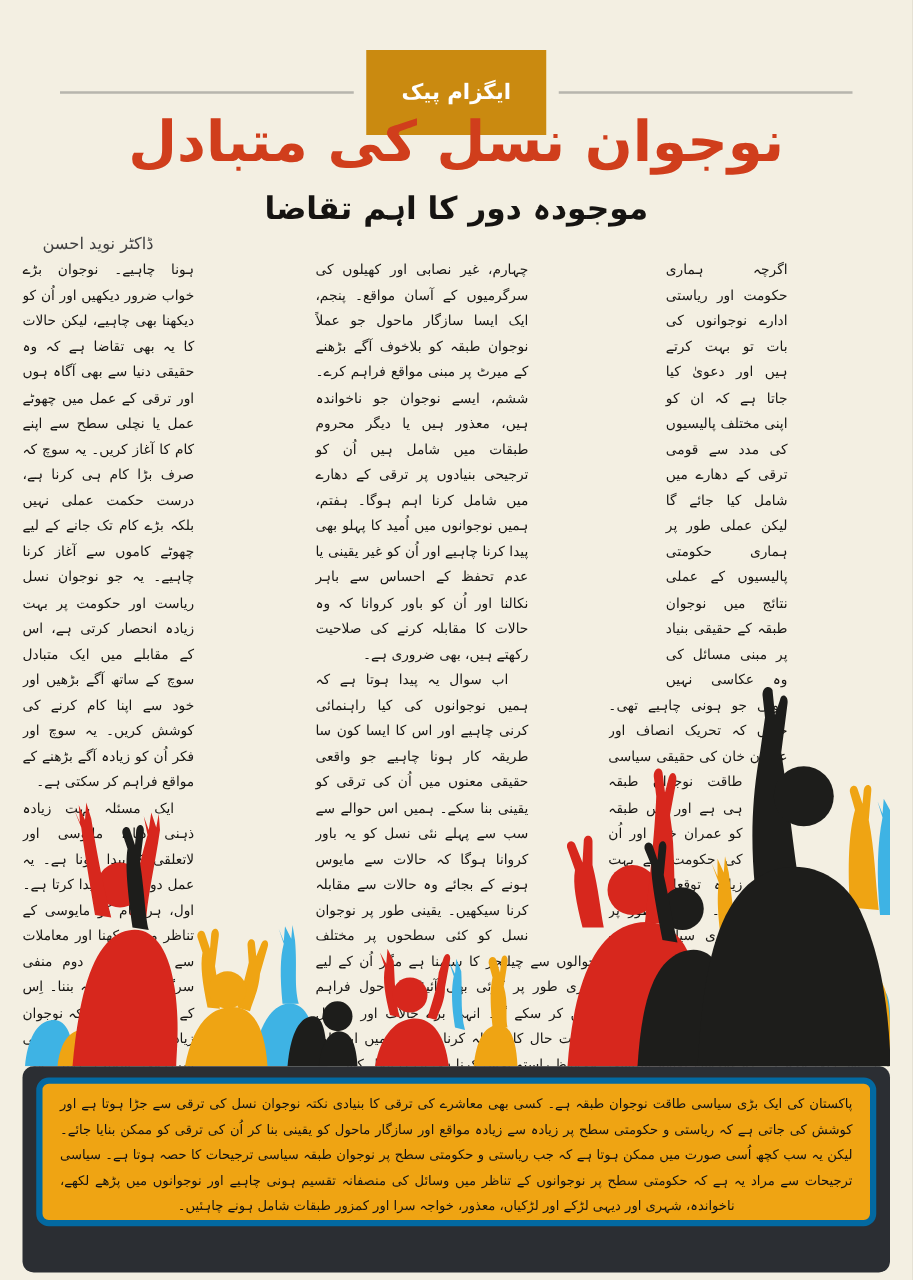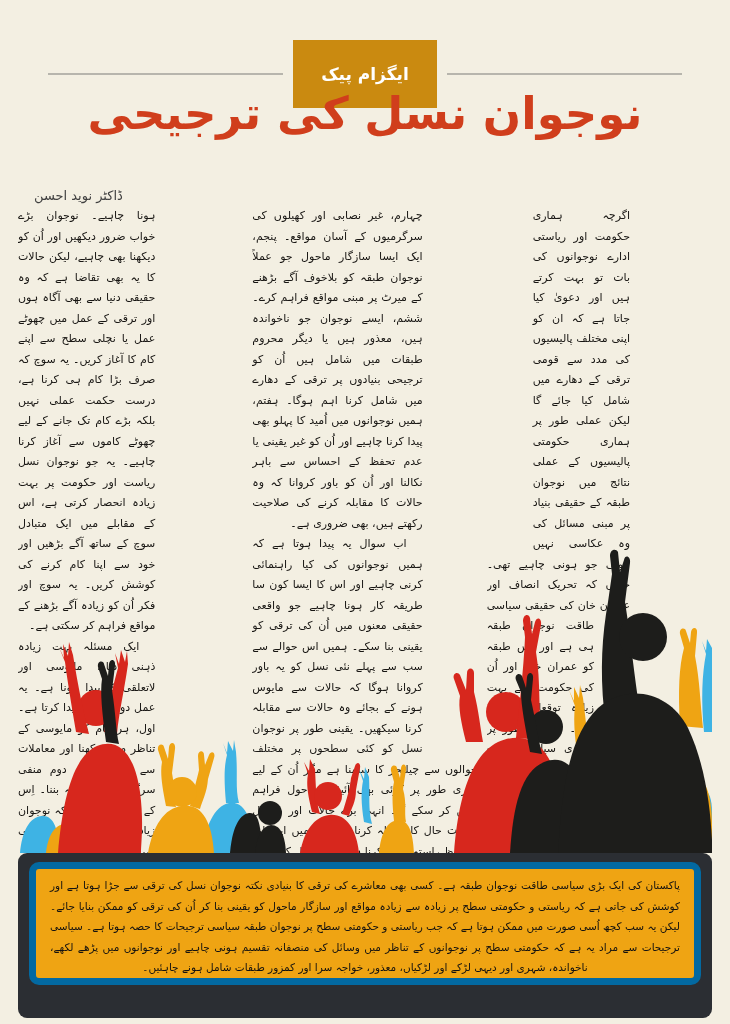--- a/index.html
+++ b/index.html
@@ -21,37 +21,38 @@
   .col p{margin:0;font-size:11px;line-height:20.5px;color:#181613;text-align:justify;}
   .col p + p{text-indent:16px;}
   .cut{background:transparent;}
   .cutL{float:left;}
   .cutR{float:right;}
   .clearR{clear:right;}
   
   .crowd{position:absolute;left:18px;top:540px;width:694px;height:313px;z-index:3;pointer-events:none;}
   
   .band{position:absolute;left:18px;right:18px;top:853px;bottom:6px;background:#2b2e33;border-radius:9px;z-index:4;}
-  .hibox{margin:9px 11px 0;height:103px;background:#efa413;border:7px solid #0369a1;border-radius:10px;padding:6px 14px 0;overflow:hidden;}
+  .hibox{margin:9px 11px 0;height:103px;background:#efa413;border:5px solid #0369a1;border-radius:10px;padding:6px 14px 0;overflow:hidden;}
   .hibox p{margin:0;font-size:10.5px;line-height:20.5px;color:#141210;text-align:justify;text-align-last:center;}
 </style>
 </head>
 <body>
 
 <div class="page">
 
   <div class="masthead">
     <div class="rule right"></div>
     <div class="badge">
       <span>ایگزام پیک</span>
     </div>
     <div class="rule left"></div>
   </div>
 
-  <div class="title">نوجوان نسل کی ترجیحی</div>
+  <div class="title">نوجوان نسل کی متبادل</div>
+  <div class="subtitle">موجودہ دور کا اہم تقاضا</div>
   <div class="author">ڈاکٹر نوید احسن</div>
 
   <div class="cols">
 
     <div class="col">
       <div class="cut cutL" style="width:46px;height:52px;margin-top:296px"></div>
       <div class="cut cutR" style="width:82px;height:60px;margin-top:350px"></div>
       <div class="cut cutR clearR" style="width:118px;height:205px"></div>
       <p>اگرچہ ہماری حکومت اور ریاستی ادارے نوجوانوں کی بات تو بہت کرتے ہیں اور دعویٰ کیا جاتا ہے کہ ان کو اپنی مختلف پالیسیوں کی مدد سے قومی ترقی کے دھارے میں شامل کیا جائے گا لیکن عملی طور پر ہماری حکومتی پالیسیوں کے عملی نتائج میں نوجوان طبقہ کے حقیقی بنیاد پر مبنی مسائل کی وہ عکاسی نہیں ہوتی جو ہونی چاہیے تھی۔ حالاں کہ تحریک انصاف اور عمران خان کی حقیقی سیاسی طاقت نوجوان طبقہ ہی ہے اور اس طبقہ کو عمران خان اور اُن کی حکومت سے بہت زیادہ توقعات وابستہ ہیں۔ عمومی طور پر ہماری سیاسی قیادت اور سیاسی جماعتیں نوجوان طبقہ کو اپنے سیاسی حق میں ایک بڑے سیاسی ہتھیار کے طور پر استعمال کرتی ہیں اور یہی وجہ ہے کہ نوجوان طبقہ سیاسی سطح پر اہل سیاست کے ہاتھوں استحصال کا بھی شکار ہوتا ہے۔</p>
 

